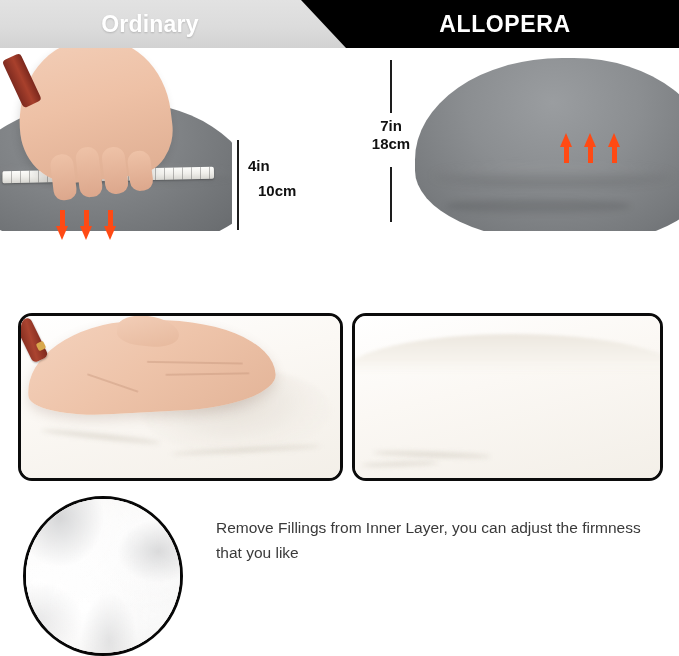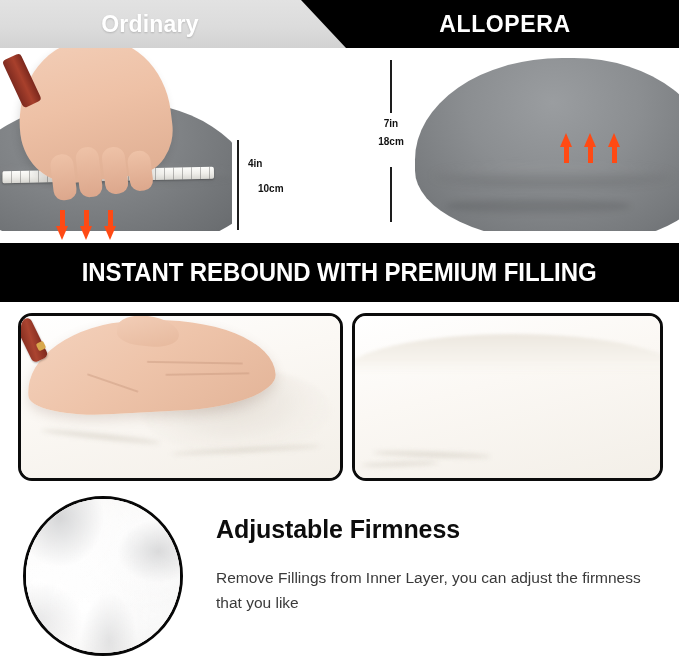--- a/index.html
+++ b/index.html
@@ -176,21 +176,21 @@
 
   
   .measure { position: absolute; }
   .measure-line {
     position: absolute;
     width: 1.6px;
     background: #1d1d1d;
   }
   .measure-text {
     position: absolute;
-    font-size: 10px;
+    font-size: 15px;
     font-weight: bold;
     color: #111111;
     line-height: 1.12;
     text-align: center;
     white-space: nowrap;
   }
 
   .measure-left .measure-line  { left: 0;   top: 0;  height: 90px; }
   .measure-left .measure-text  { left: 11px; top: 18px; }
 
@@ -427,23 +427,20 @@
 
     <div class="measure measure-right" style="left:390px; top:12px;">
       <div class="measure-line seg-top"></div>
       <div class="measure-line seg-bottom"></div>
       <div class="measure-text">7in</div>
       <div class="measure-text" style="left:-53px; top:76px; width:108px;">18cm</div>
     </div>
 
   </div>
 
-  <div class="headline-banner">
-    <div class="headline-text">INSTANT REBOUND WITH PREMIUM FILLING</div>
-  </div>
 
   <div class="panels">
 
     <div class="panel panel-left">
       <div class="sheet"></div>
       <div class="dimple"></div>
       <div class="sheet-crease" style="left:20px; top:118px; width:120px; height:5px; transform:rotate(6deg);"></div>
       <div class="sheet-crease" style="left:150px; top:132px; width:150px; height:4px; transform:rotate(-3deg);"></div>
       <div class="hand-flat">
         <div class="thumb"></div>
@@ -465,19 +462,18 @@
   </div>
 
   <div class="feature">
 
     <div class="fill-circle">
       <div class="fluff"></div>
       <div class="fluff-shadow"></div>
     </div>
 
     <div class="feature-text">
-      <div class="feature-title">Adjustable Firmness</div>
       <div class="feature-desc">Remove Fillings from Inner Layer, you can adjust the firmness that you like</div>
     </div>
 
   </div>
 
 </div>
 
 </body></html>

